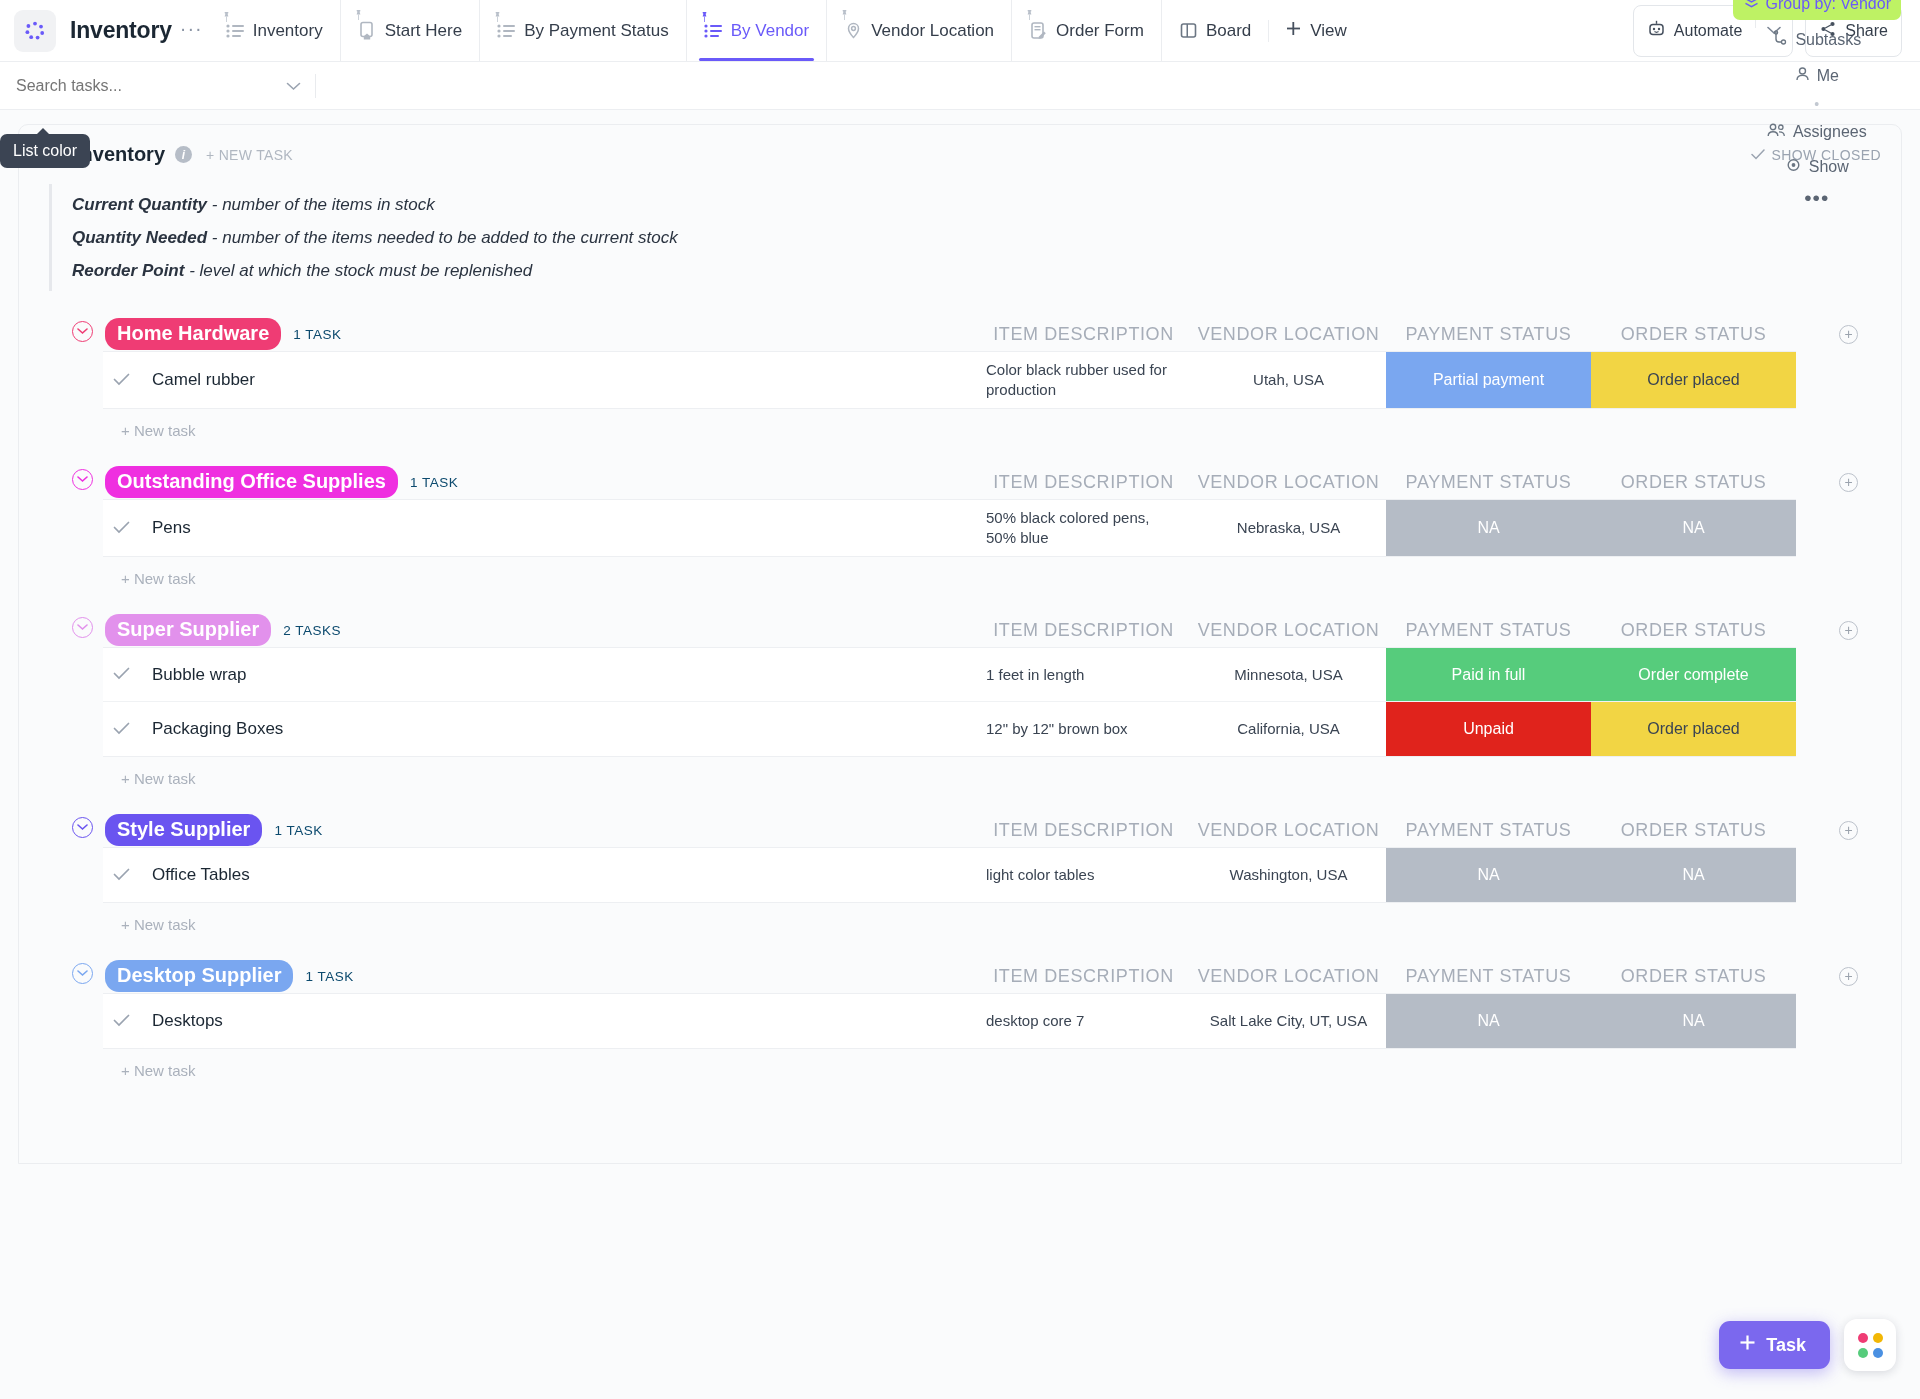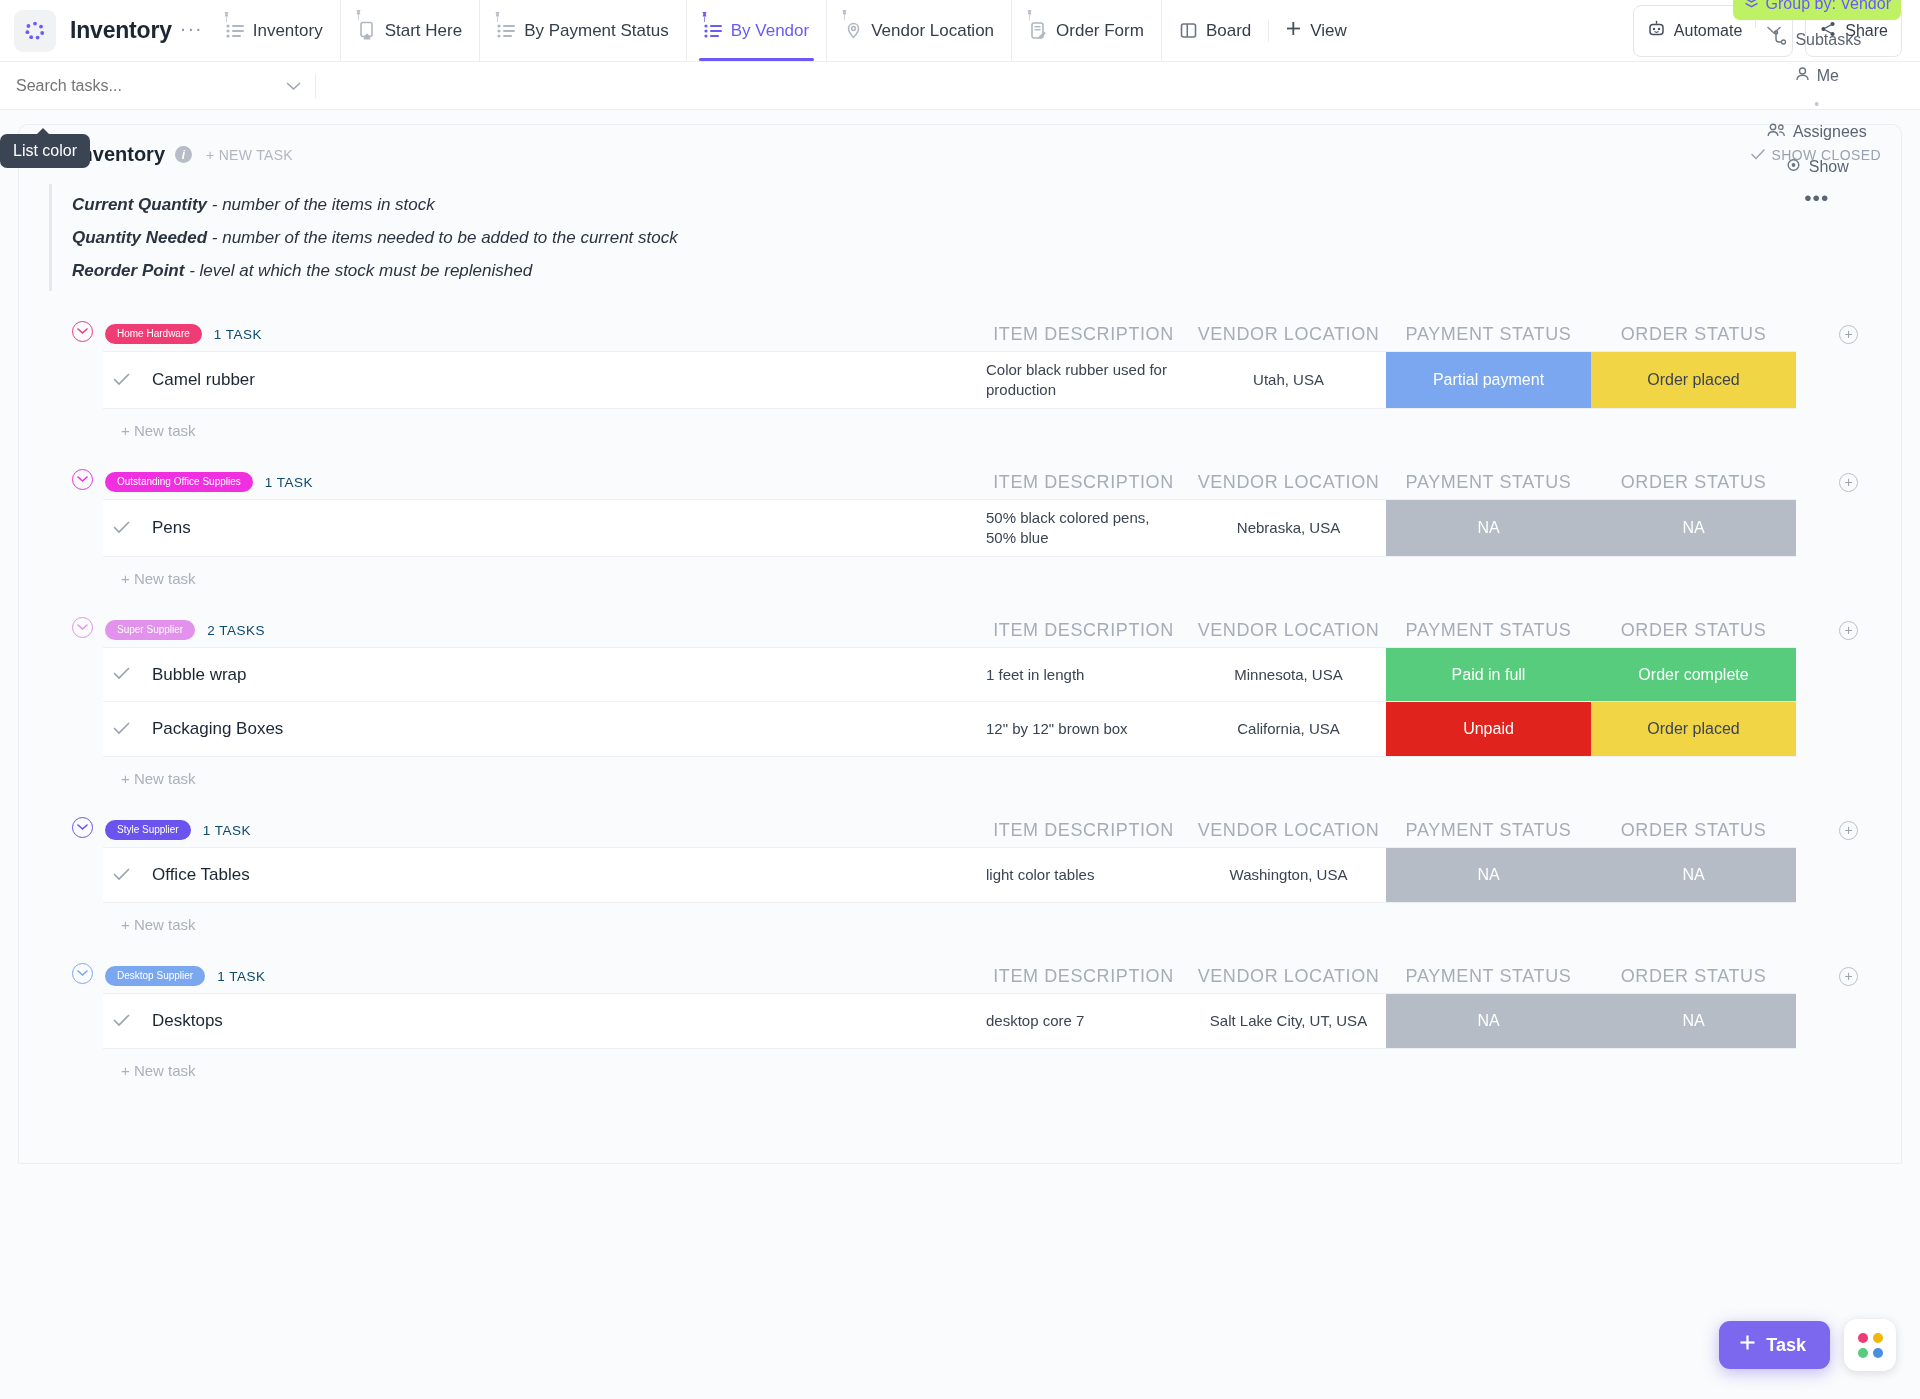--- a/index.html
+++ b/index.html
@@ -182,21 +182,21 @@
     position: relative;
   }
   .grp-chev {
     position:absolute; left: 53px; top: 4px;
     width: 21px; height:21px; border-radius:50%;
     border:1.5px solid currentColor;
     display:flex;align-items:center;justify-content:center;
   }
   .grp-tag {
     margin-left: 34px;
-    color:#fff; font-size:10px; font-weight:normal;
+    color:#fff; font-size:20px; font-weight:bold;
     border-radius: 14px;
     padding: 4px 12px 5px 12px;
     white-space: nowrap;
   }
   .grp-count { font-size:13.5px; color:#0c4a6e; margin-left:12px; letter-spacing:.5px;}
   .grp-cols { margin-left:auto; display:flex; align-items:center; }
   .col-h {
     font-size: 18px; color:#a6adb8; letter-spacing:.6px;
     text-align:center;
   }

